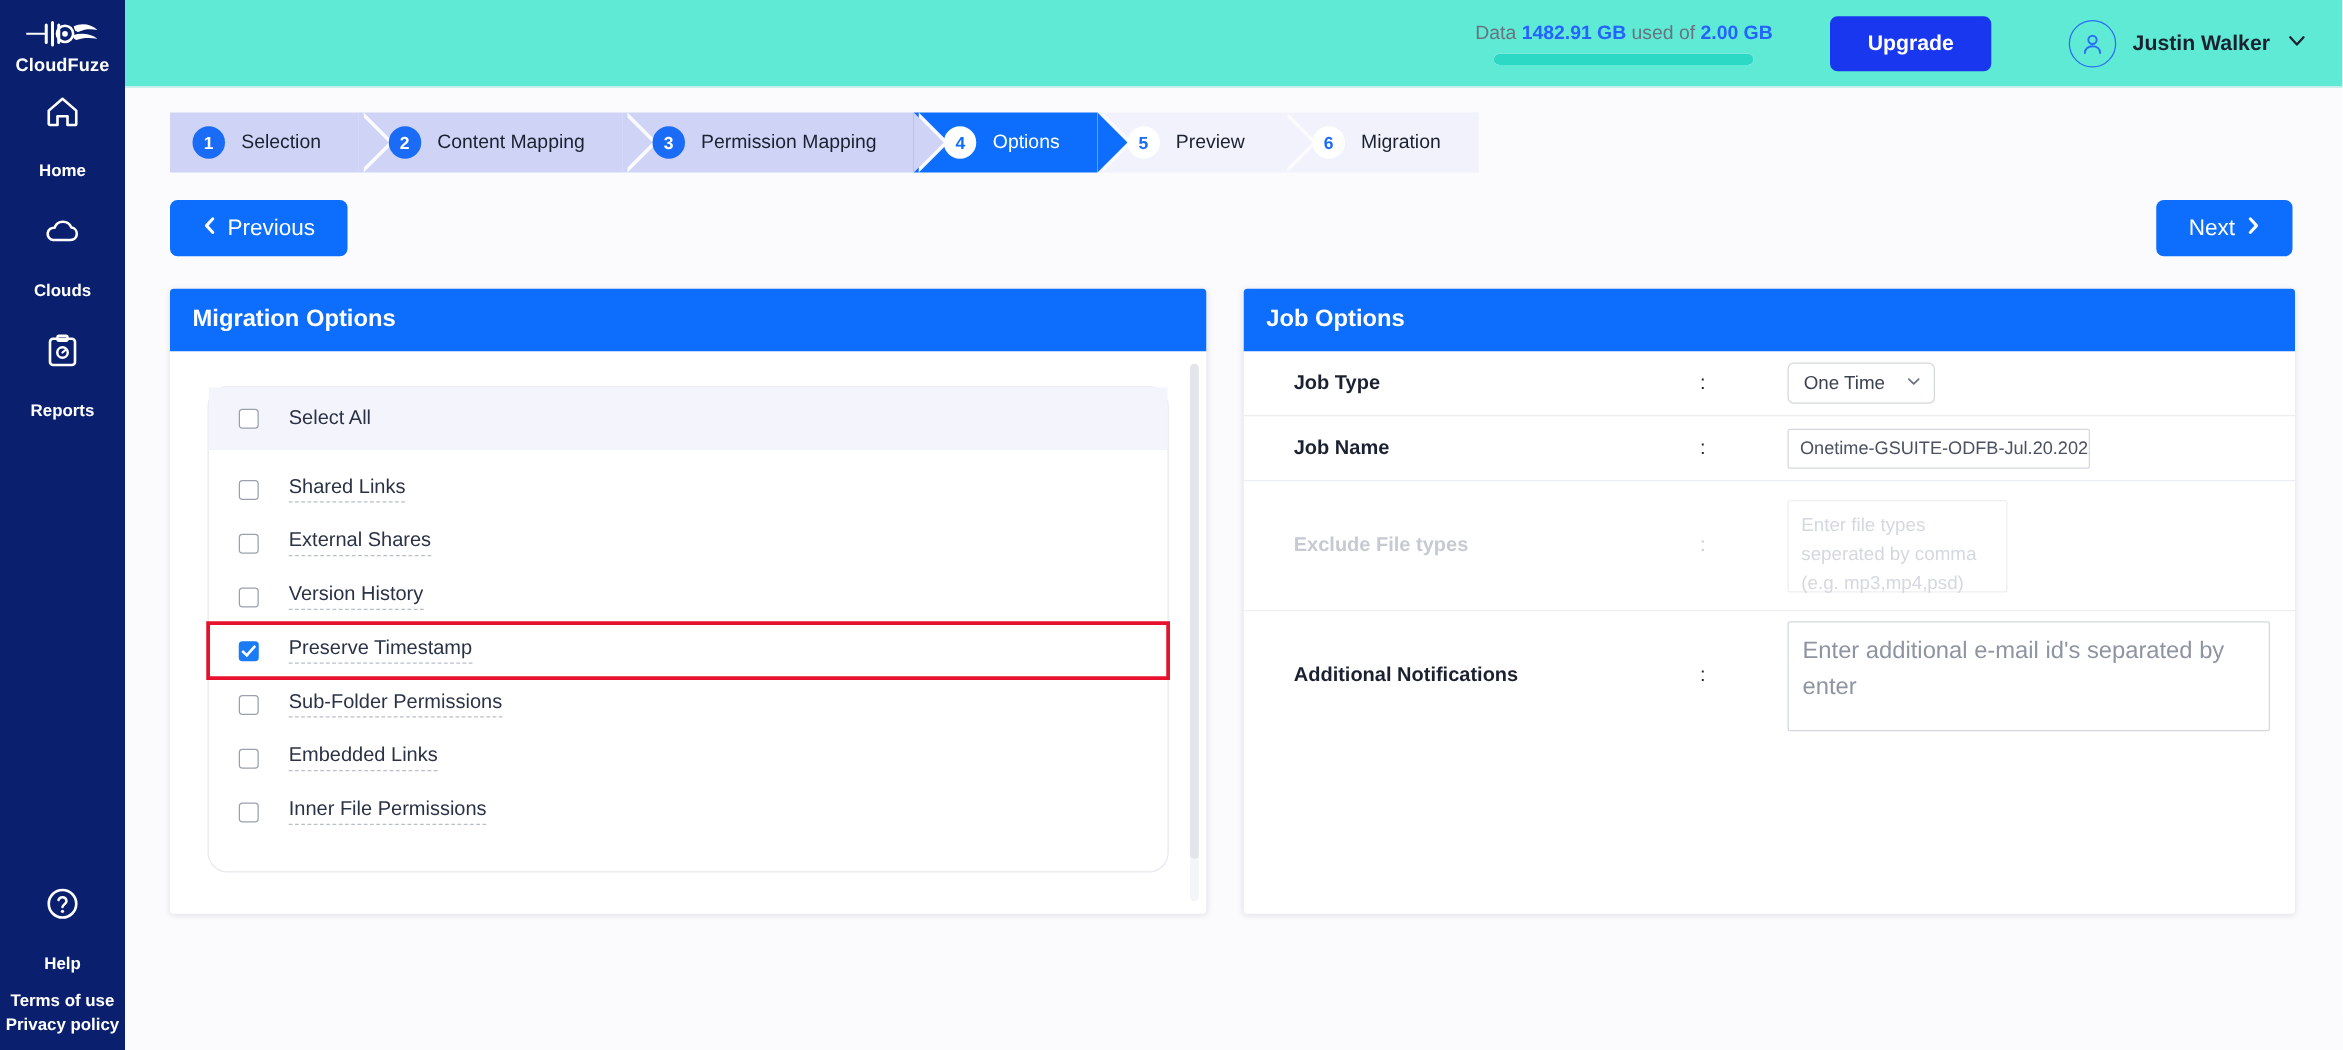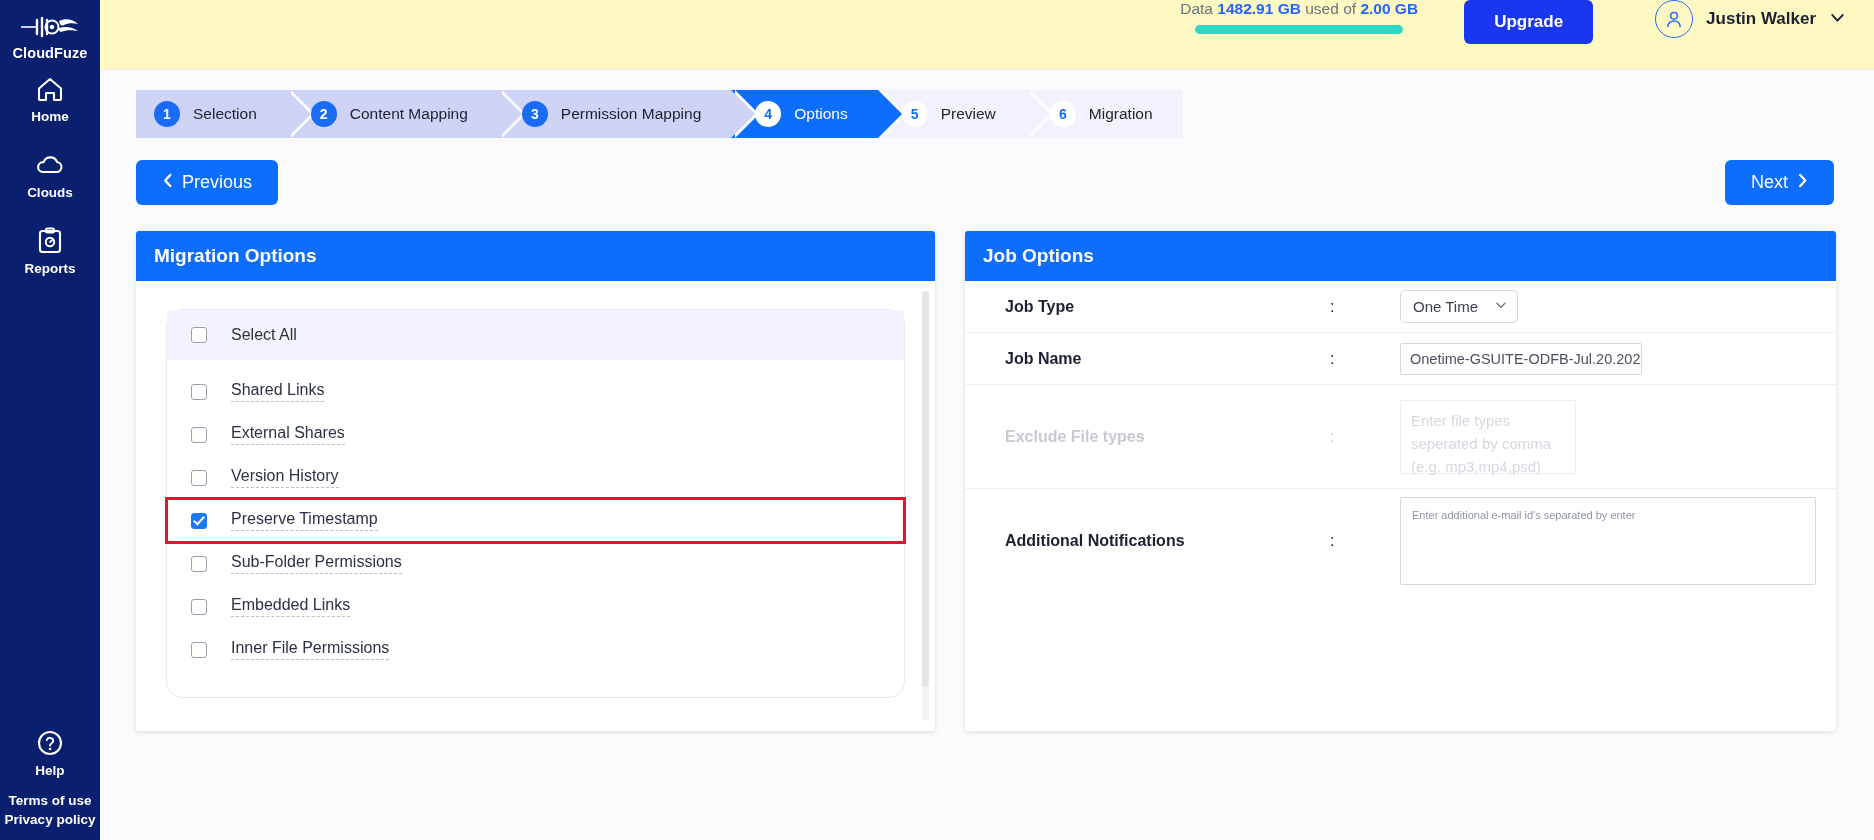--- a/index.html
+++ b/index.html
@@ -23,32 +23,32 @@
 
   .nav-item {
     width: 100%; padding: 13px 4px 11px; display:flex; flex-direction:column;
     align-items:center; gap: 5px; cursor: pointer; position: relative;
   }
   .nav-item.active { background: #0b42cf; }
   .nav-item.active::before {
     content:""; position:absolute; left:0; top:0; bottom:0; width:4px; background:#ffffff;
   }
   .nav-icon { width: 32px; height: 30px; display:flex; align-items:center; justify-content:center; }
-  .nav-label { font-size: 13.5px; font-weight: 700; text-align:right; line-height: 1.25; }
+  .nav-label { font-size: 13.5px; font-weight: 700; text-align:right; line-height: 1.25; margin-top: 20px; }
 
   .nav-spacer { flex: 1 1 auto; }
   .sidebar-footer { width: 100%; display:flex; flex-direction:column; align-items:center; padding-bottom: 10px; }
   .footer-link { font-size: 13.5px; font-weight: 700; line-height: 1.45; cursor:pointer; }
 
   
   .main { flex: 1 1 auto; height: 840px; display:flex; flex-direction:column; background:#fbfbfd; }
 
   
   .topbar {
-    height: 70px; background:#fef9c3; display:flex; align-items:flex-start;
+    height: 70px; background:#5eead4; display:flex; align-items:center;
     border-bottom: 1px solid #eceef3; padding-right: 28px; flex: 0 0 70px;
   }
   .topbar-spacer { flex: 1 1 auto; }
   .data-usage { display:flex; flex-direction:column; align-items:center; gap:7px; }
   .data-text { font-size: 15.5px; color:#6b7280; white-space:nowrap; }
   .data-text b { color:#2563ff; font-weight:700; }
   .usage-bar { width: 208px; height: 9px; border-radius: 6px; background:#e8eaf0; overflow:hidden; }
   .usage-fill { height:100%; background:#2bd9c4; border-radius:6px; }
   .upgrade-btn {
     margin-left: 46px; background:#1a37f0; color:#fff; border:none;
@@ -171,22 +171,22 @@
     padding: 0 9px; font-size: 14.5px; color:#4b5160; background:#fff;
     font-family: inherit; white-space:nowrap; overflow:hidden;
     display:flex; align-items:center;
   }
   .area-disabled {
     width: 176px; height: 74px; border:1px solid #edeef2; border-radius:2px;
     padding: 8px 10px; font-size: 15px; color:#d5d8de; line-height: 1.55;
     background:#fff; cursor:not-allowed;
   }
   .area-notify {
-    width: 416px; height: 88px; border:1px solid #d4d7de; border-radius:2px;
-    padding: 9px 11px; font-size: 11px; color:#8e94a1; background:#fff;
+    width: 386px; height: 88px; border:1px solid #d4d7de; border-radius:2px;
+    padding: 9px 11px; font-size: 19px; color:#8e94a1; background:#fff;
     font-family: inherit; resize:none; line-height:1.5;
   }
   .jobs-body { padding: 0; }
 </style>
 </head>
 <body>
 
 <div class="app">
 
   <aside class="sidebar">

